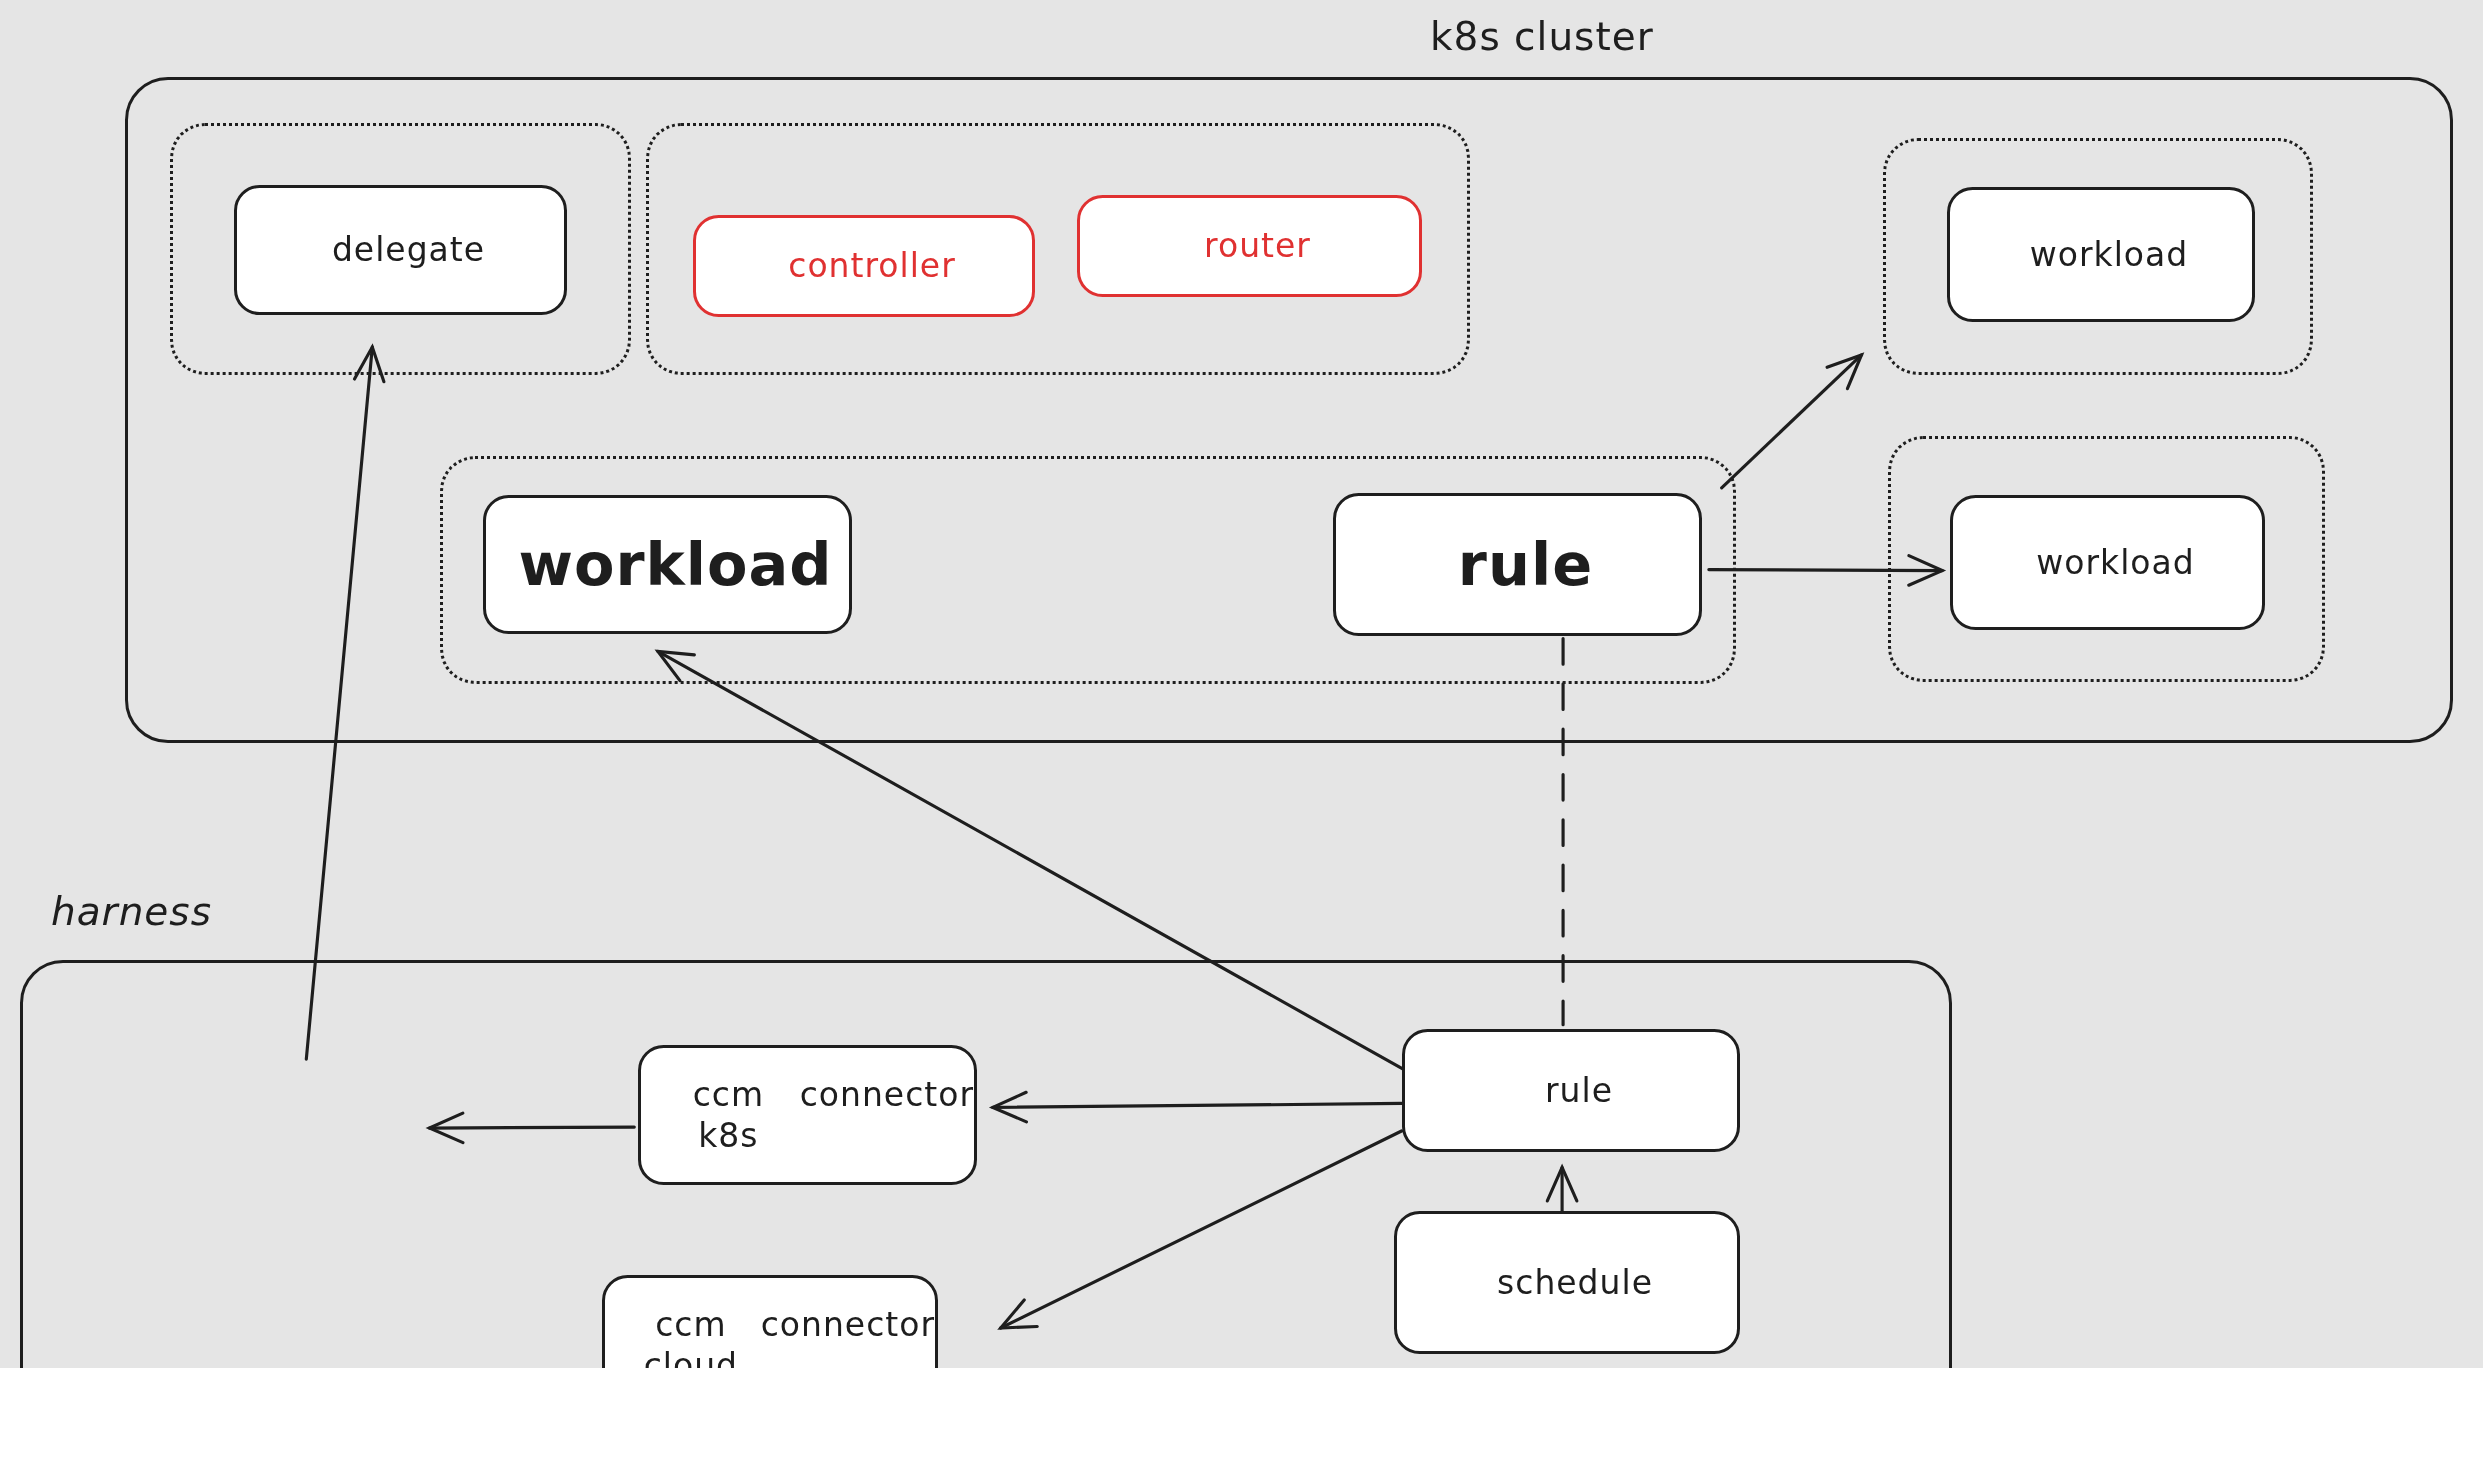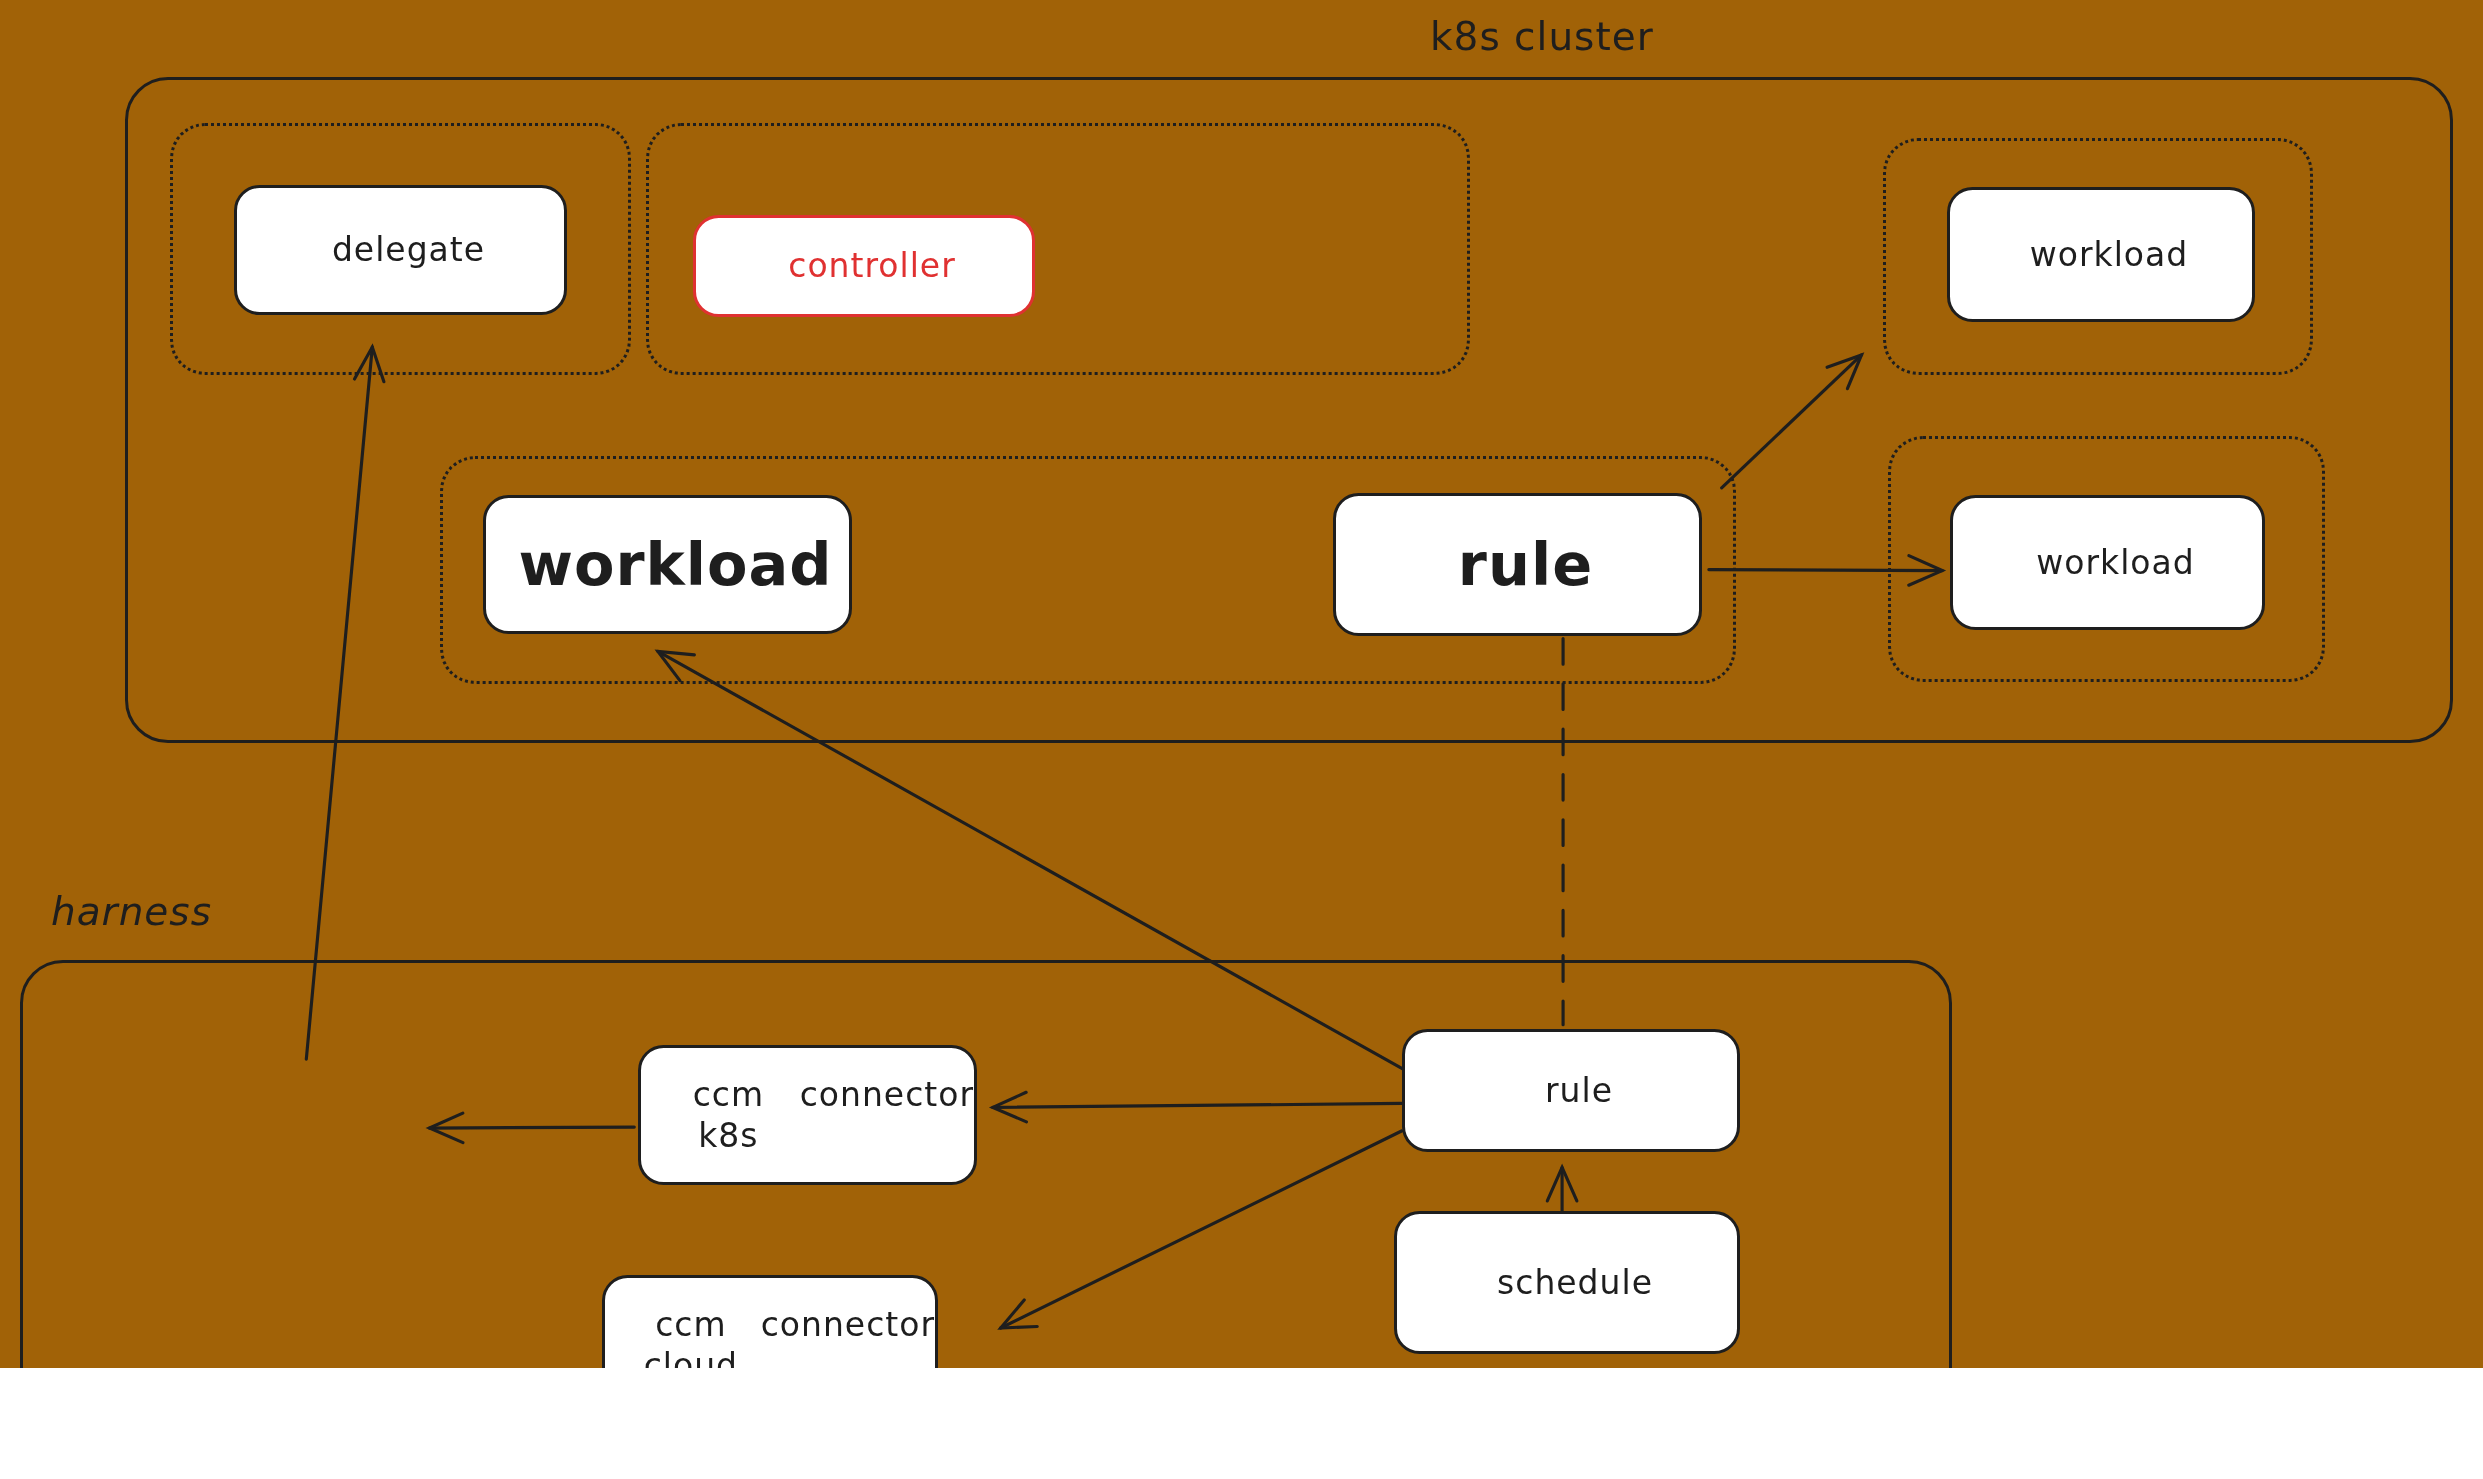--- a/index.html
+++ b/index.html
@@ -5,21 +5,21 @@
   html, body {
     margin: 0;
     padding: 0;
     background: #ffffff;
     font-family: "DejaVu Sans", "Liberation Sans", sans-serif;
   }
   #canvas {
     position: relative;
     width: 2483px;
     height: 1368px;
-    background: #a16207;
+    background: #e5e5e5;
     color: #1e1e1e;
     overflow: hidden;
   }
   
   .group-box {
     position: absolute;
     border: 3px solid #1e1e1e;
     border-radius: 43px;
     background: transparent;
   }
@@ -109,20 +109,21 @@
     <line x1="1423" y1="1120" x2="1008" y2="1124" marker-end="url(#arrowhead)"></line>
     <line x1="1423" y1="1148" x2="1016" y2="1348" marker-end="url(#arrowhead)"></line>
     <line x1="644" y1="1144" x2="436" y2="1145" marker-end="url(#arrowhead)"></line>
     <line x1="1586" y1="1270" x2="1586" y2="1185" marker-end="url(#arrowhead)"></line>
   </svg>
 
   <div class="node" style="left:234px; top:185px; width:333px; height:130px;">delegate</div>
 
   <div class="node red" style="left:693px; top:195px; width:342px; height:102px;margin-top:20px;">controller</div>
 
+  <div class="node red" style="left:1077px; top:195px; width:345px; height:102px;">router</div>
 
   <div class="node" style="left:1947px; top:187px; width:308px; height:135px;">workload</div>
 
   <div class="node big" style="left:483px; top:495px; width:369px; height:139px;">workload</div>
 
   <div class="node big" style="left:1333px; top:493px; width:369px; height:143px;">rule</div>
 
   <div class="node" style="left:1950px; top:495px; width:315px; height:135px;">workload</div>
 
 

